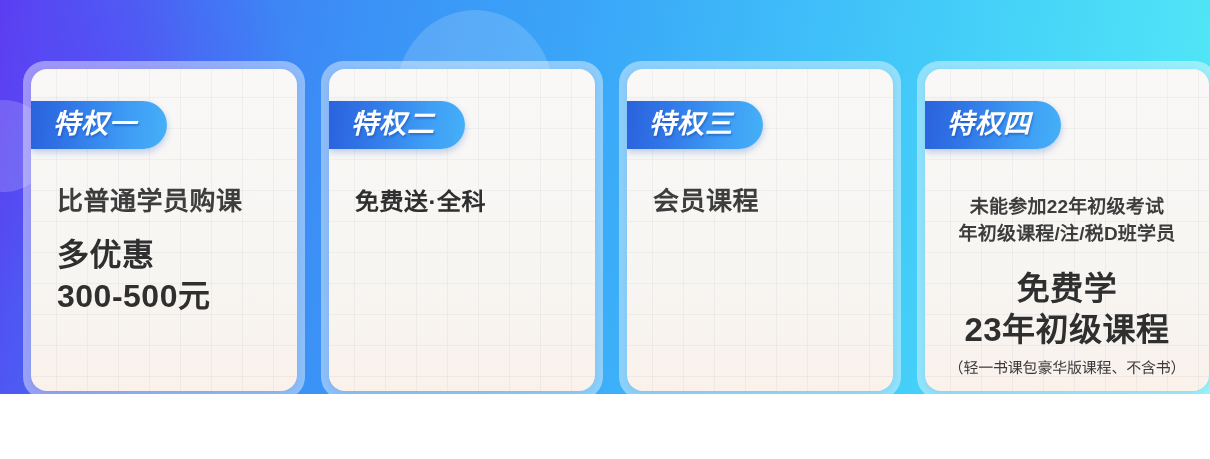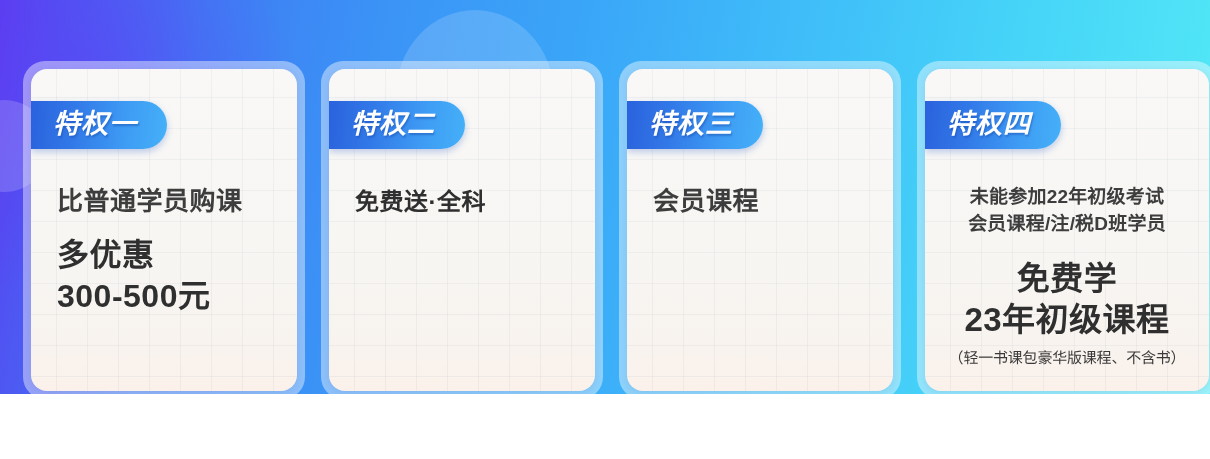--- a/index.html
+++ b/index.html
@@ -162,21 +162,21 @@
     color: #3d3d3d;
     font-size: 26px;
     font-weight: bold;
     line-height: 1.3;
     margin-top: 20px;
     letter-spacing: 0.5px;
   }
   .desc.small {
     font-size: 19px;
     line-height: 1.45;
-    margin-top: 18px;
+    margin-top: 28px;
     color: #3d3d3d;
     letter-spacing: 0.2px;
   }
   .desc .line {
     display: block;
   }
 
   .headline {
     color: #2f2f2f;
     font-size: 32px;
@@ -262,21 +262,21 @@
     </div>
 
     <div class="card-shell wide">
       <div class="card">
         <div class="badge">
           <span class="badge-text">特权四</span>
         </div>
         <div class="body center">
           <div class="desc small">
             <span class="line">未能参加22年初级考试</span>
-            <span class="line">会员课程/注/税D班学员</span>
+            <span class="line">年初级课程/注/税D班学员</span>
           </div>
           <div class="headline c4">
             <span class="line">免费学</span>
             <span class="line">23年初级课程</span>
           </div>
           <div class="footnote">（轻一书课包豪华版课程、不含书）</div>
         </div>
       </div>
     </div>
 

